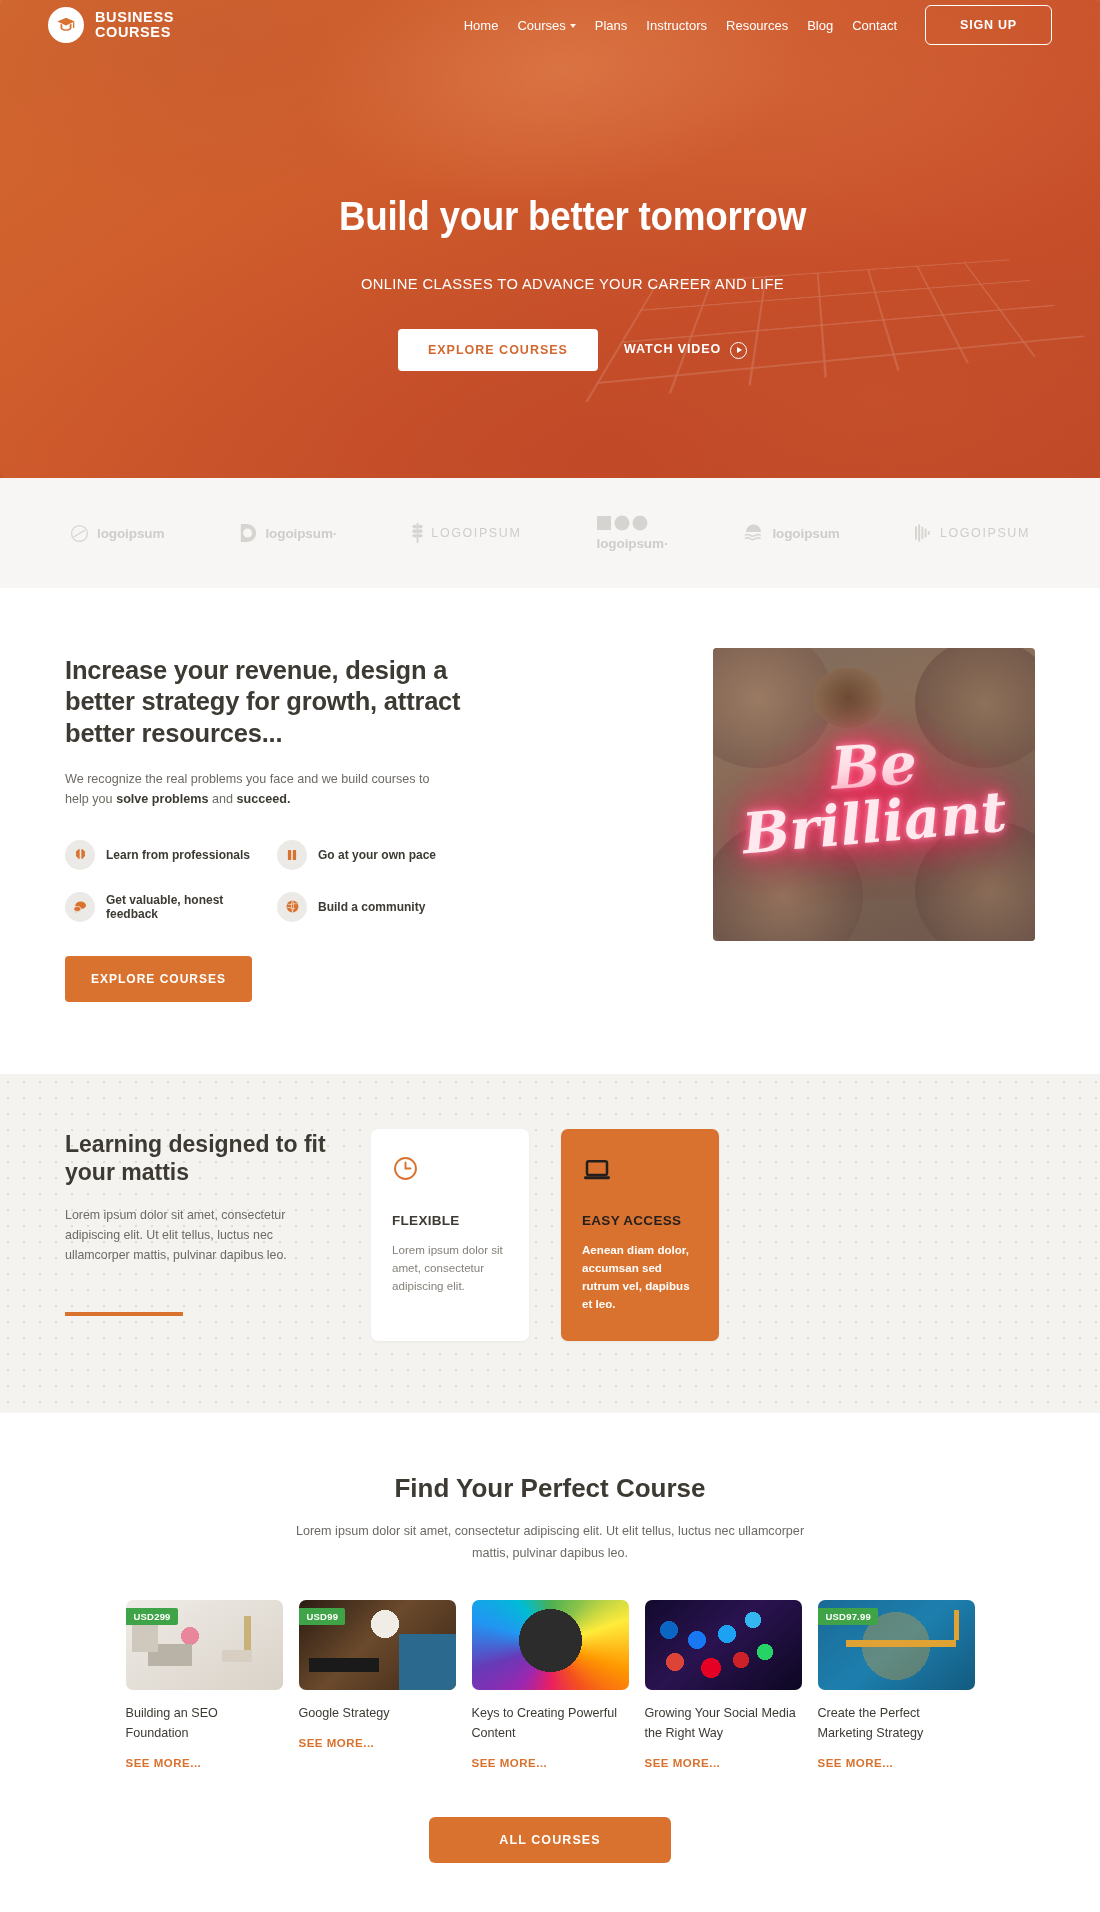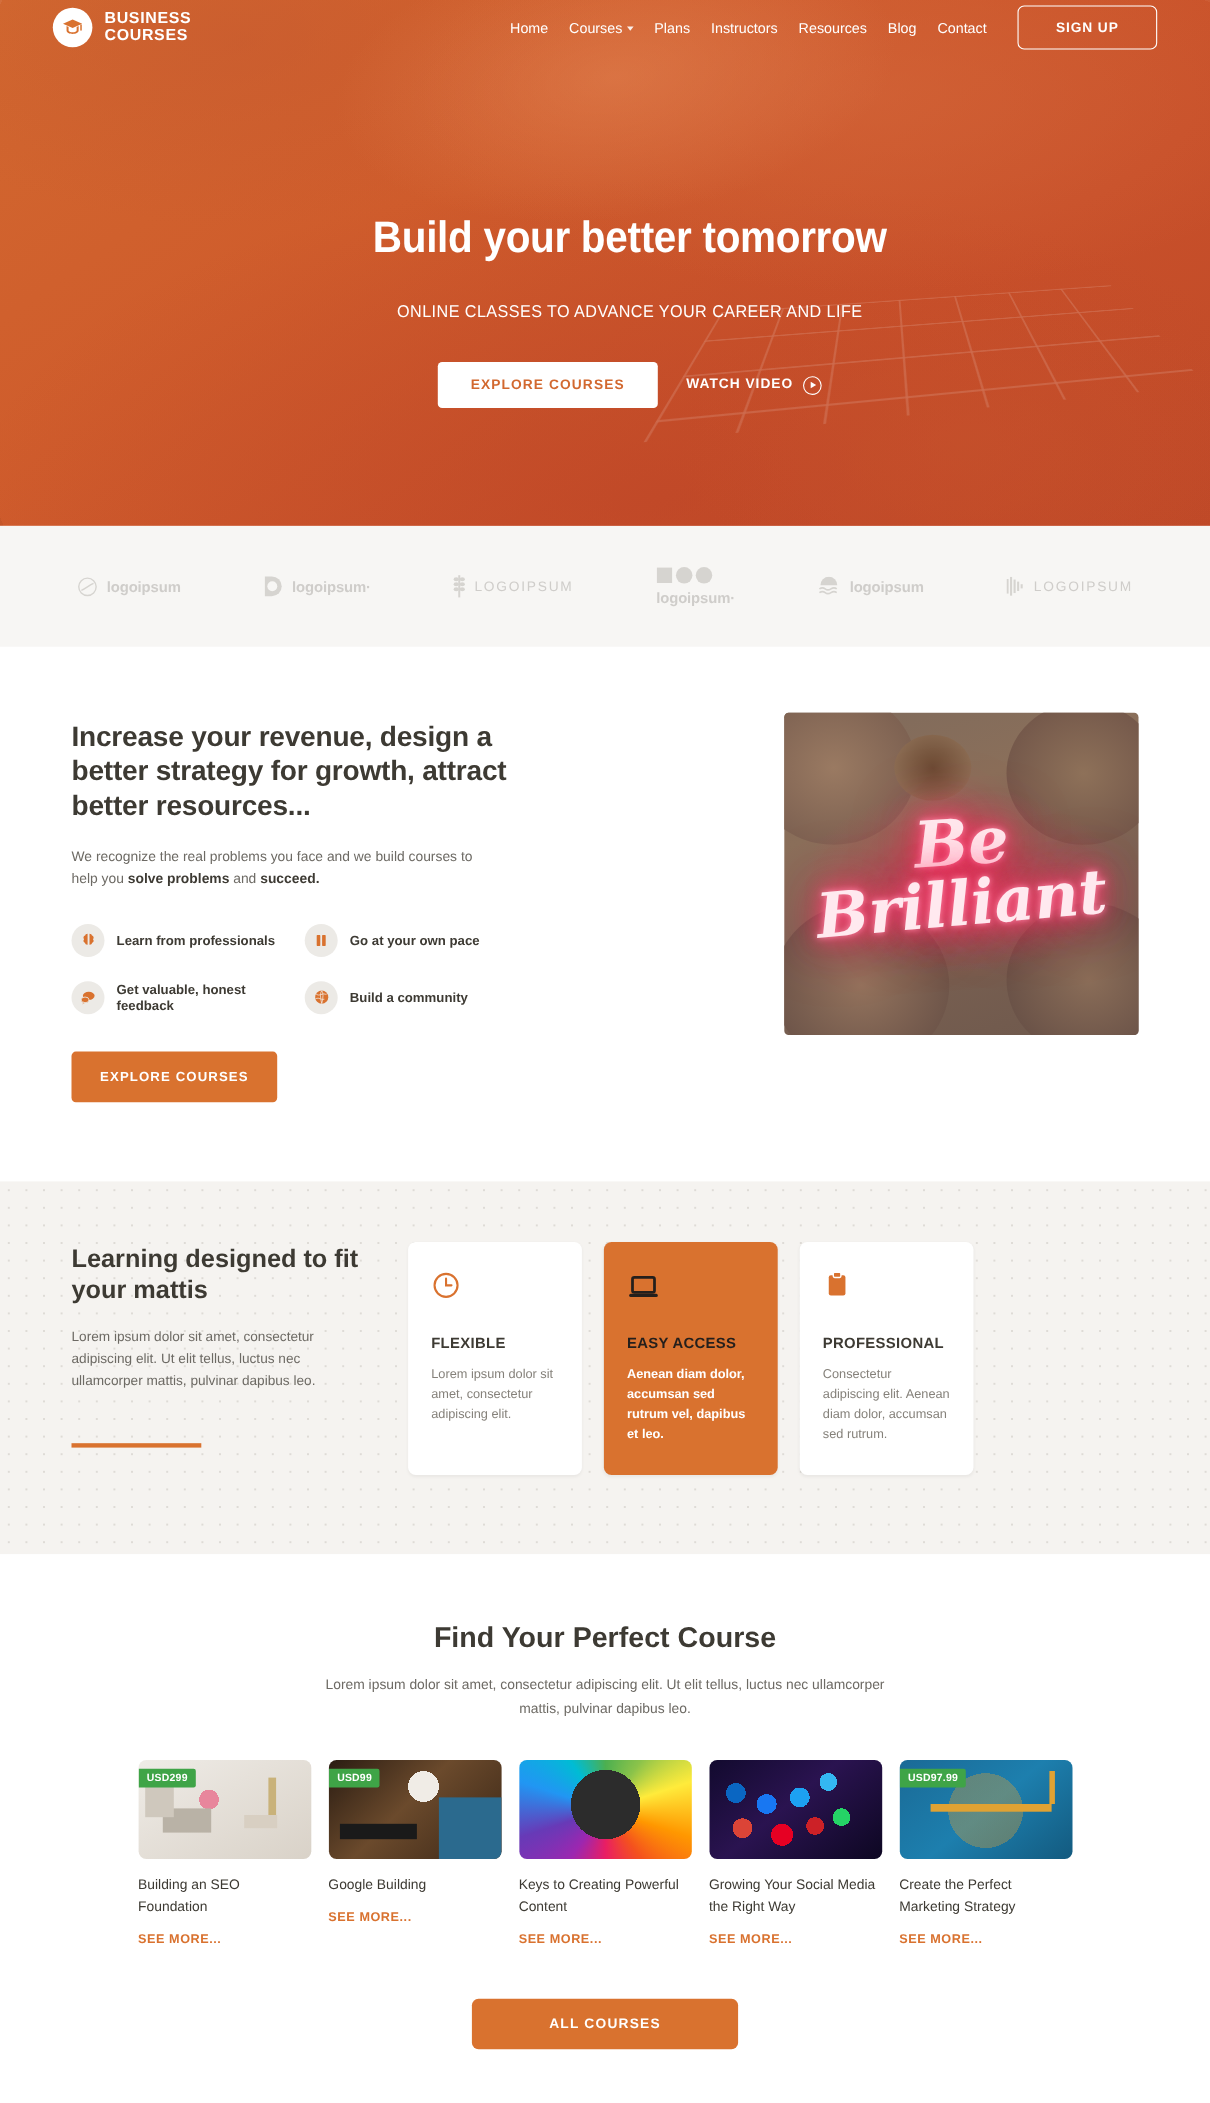--- a/index.html
+++ b/index.html
@@ -185,21 +185,21 @@
   .learning {
     background: #f5f3f0; padding: 52px 65px 72px;
     display: flex; gap: 44px;
     background-image: radial-gradient(#dedbd6 1.1px, transparent 1.1px);
     background-size: 16px 16px;
   }
   .learn-left { width: 262px; padding-top: 4px; }
   .learn-title { font-size: 23px; font-weight: 700; line-height: 1.22; color: #3d3a33; }
   .learn-para { margin-top: 19px; font-size: 12.4px; line-height: 1.62; color: #6d6a64; }
   .learn-rule { margin-top: 47px; width: 118px; height: 4px; background: #d9722f; }
-  .cards { display: flex; gap: 20px; flex: 1; padding-top: 3px; }
+  .cards { display: flex; gap: 32px; flex: 1; padding-top: 3px; }
   .card {
     width: 158px; border-radius: 7px; padding: 26px 21px 28px;
     background: #fff; box-shadow: 0 1px 3px rgba(0,0,0,.05);
   }
   .card.accent { background: #d9722f; }
   .card-ico { height: 40px; display: flex; align-items: flex-start; }
   .card-ttl {
     margin-top: 18px; font-size: 13.5px; font-weight: 700;
     letter-spacing: .3px; color: #3d3a33;
   }
@@ -464,30 +464,20 @@
       <div class="card accent">
         <span class="card-ico">
           <svg width="30" height="30" viewBox="0 0 24 24">
               <rect x="4" y="5" width="16" height="11" rx="1.4" fill="none" stroke="#241f1c" stroke-width="2"></rect>
               <rect x="1.6" y="17" width="20.8" height="2.3" rx="1.1" fill="#241f1c"></rect>
             </svg>
         </span>
         <div class="card-ttl">EASY ACCESS</div>
         <div class="card-txt">Aenean diam dolor, accumsan sed rutrum vel, dapibus et leo.</div>
       </div>
-      <div class="card">
-        <span class="card-ico">
-          <svg width="26" height="26" viewBox="0 0 24 24">
-              <rect x="5" y="4" width="14" height="17" rx="1.8" fill="#d9722f"></rect>
-              <rect x="8.8" y="1.6" width="6.4" height="4.2" rx="1.1" fill="#d9722f" stroke="#fff" stroke-width="1.2"></rect>
-            </svg>
-        </span>
-        <div class="card-ttl">PROFESSIONAL</div>
-        <div class="card-txt">Consectetur adipiscing elit. Aenean diam dolor, accumsan sed rutrum.</div>
-      </div>
     </div>
   </section>
 
   <section class="courses">
     <div class="courses-head">
       <h2 class="courses-title">Find Your Perfect Course</h2>
       <p class="courses-sub">Lorem ipsum dolor sit amet, consectetur adipiscing elit. Ut elit tellus, luctus nec ullamcorper mattis, pulvinar dapibus leo.</p>
     </div>
 
     <div class="course-grid">
@@ -507,21 +497,21 @@
       </div>
 
       <div class="course">
         <div class="course-thumb th2">
           <span class="badge">USD99</span>
           <div class="th-ov" style="background:
             radial-gradient(circle at 86px 24px,#f0ece6 0 14px,transparent 14px),
             linear-gradient(200deg,#2b6a8e 0 100%) 100px 34px/60px 56px no-repeat,
             linear-gradient(#1a1a1a,#1a1a1a) 10px 58px/70px 14px no-repeat"></div>
         </div>
-        <div class="course-name">Google Building</div>
+        <div class="course-name">Google Strategy</div>
         <a class="see-more">SEE MORE...</a>
       </div>
 
       <div class="course">
         <div class="course-thumb th3"></div>
         <div class="course-name">Keys to Creating Powerful Content</div>
         <a class="see-more">SEE MORE...</a>
       </div>
 
       <div class="course">

